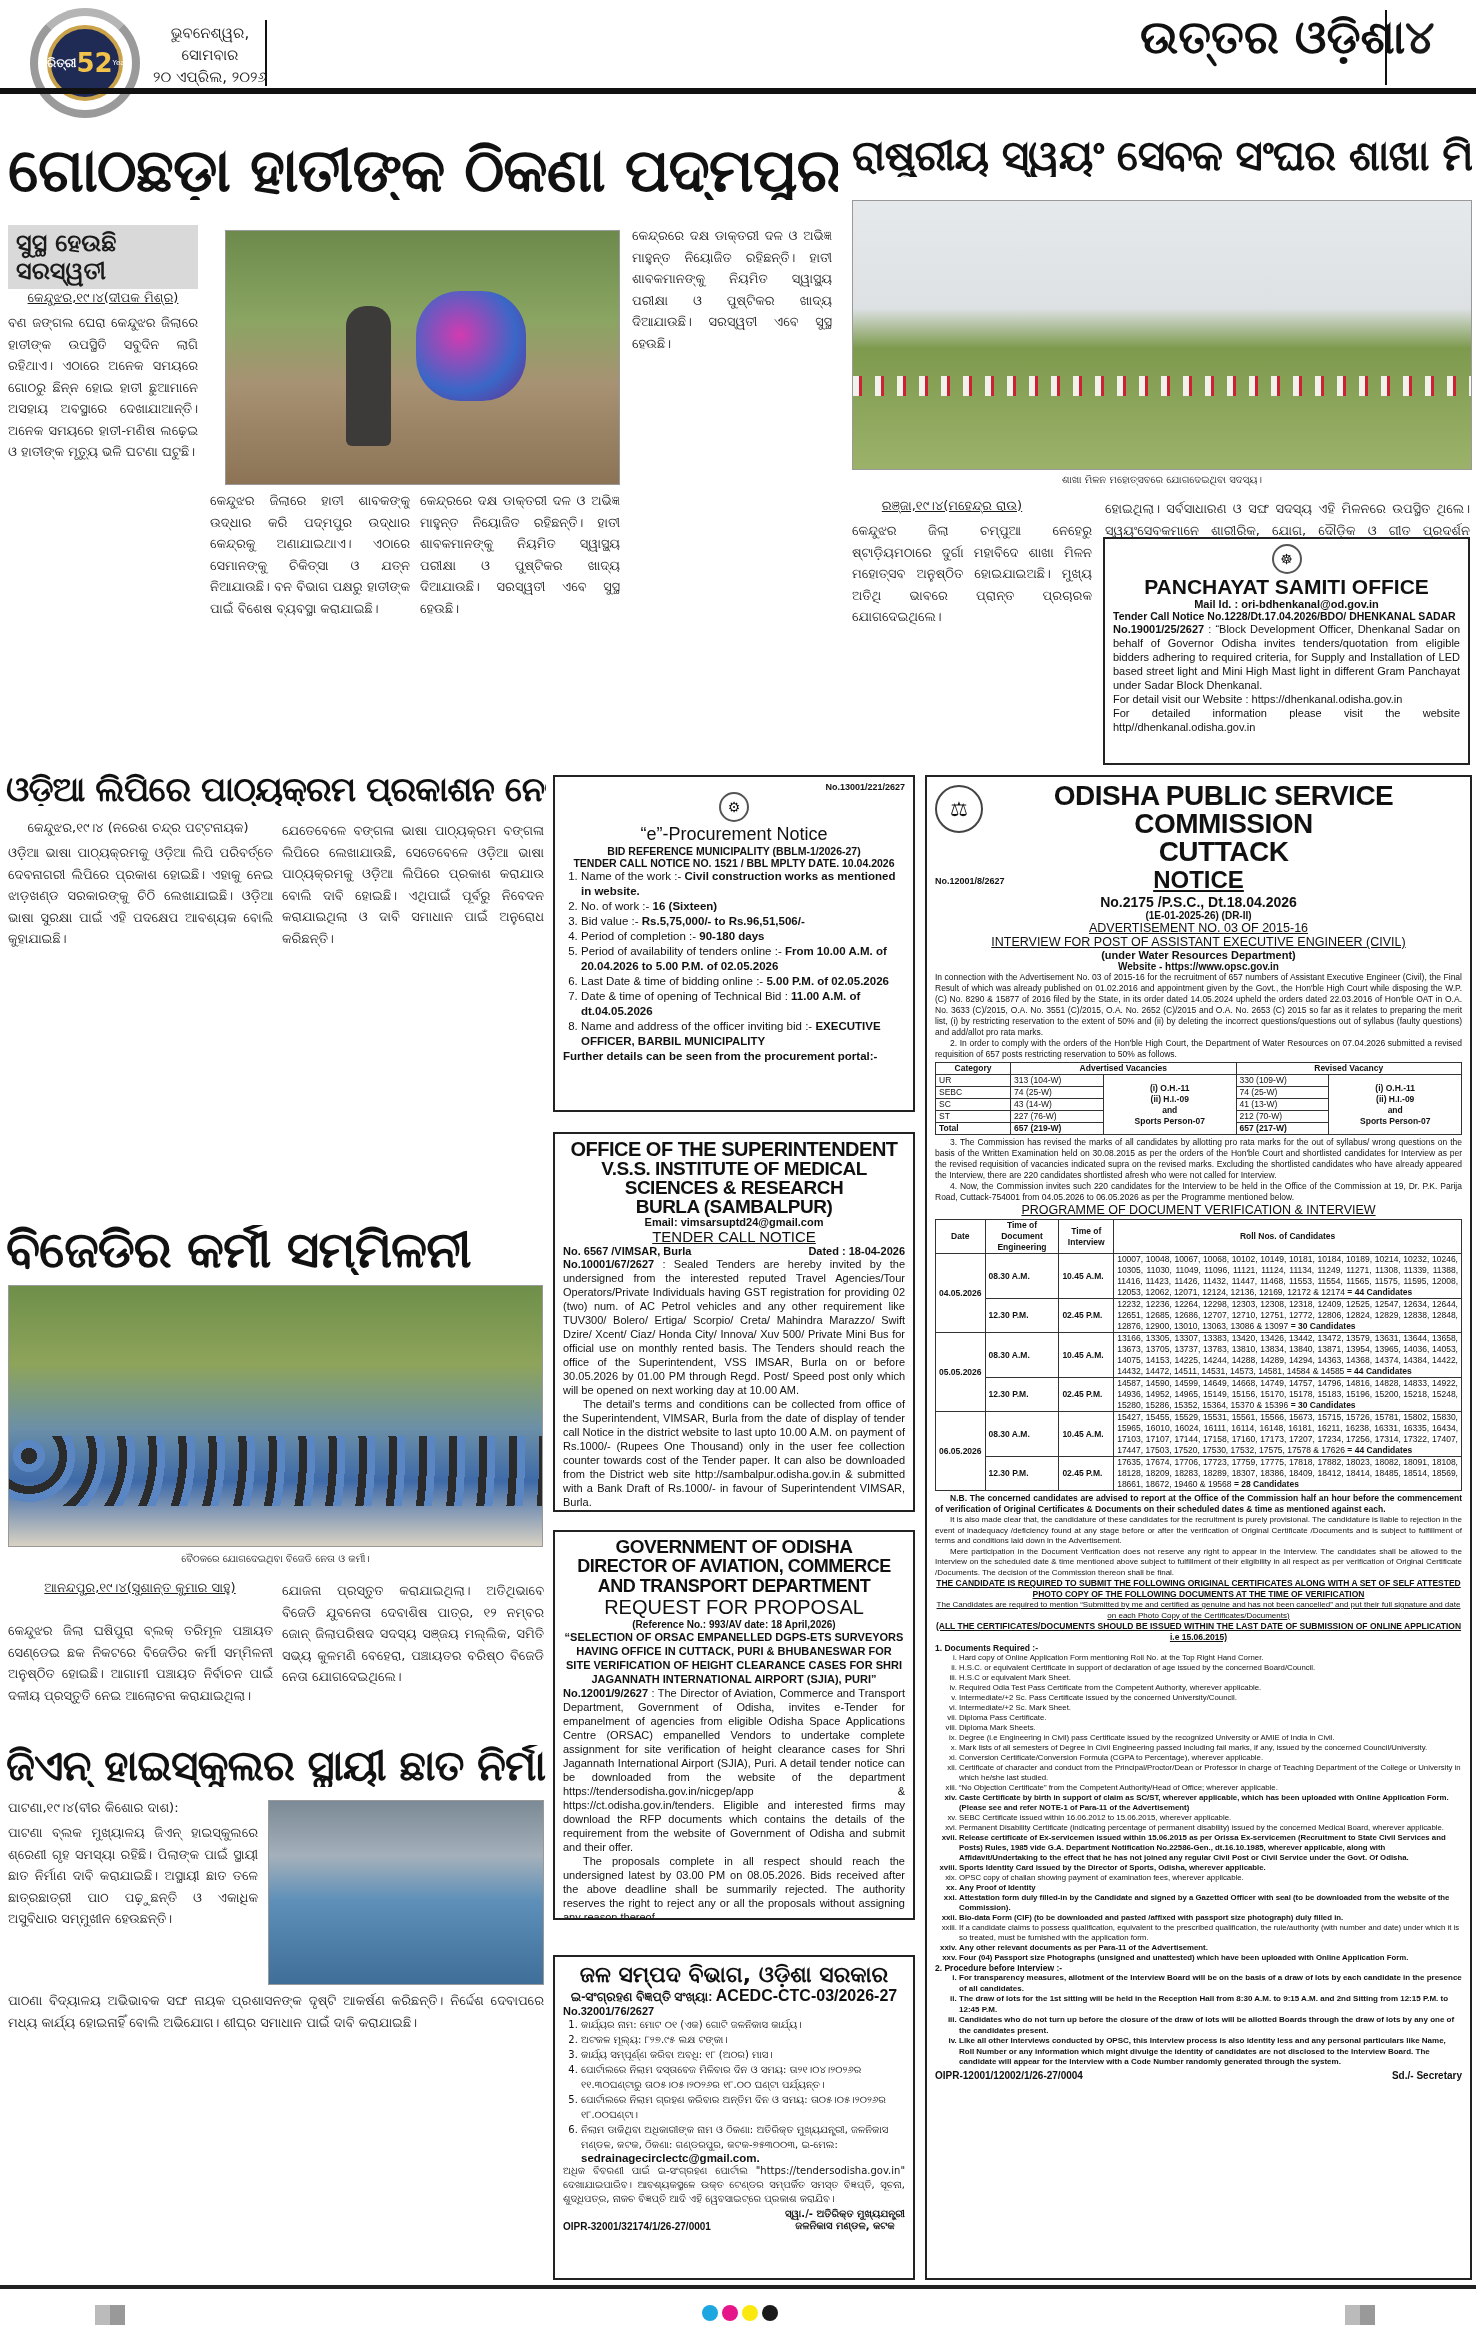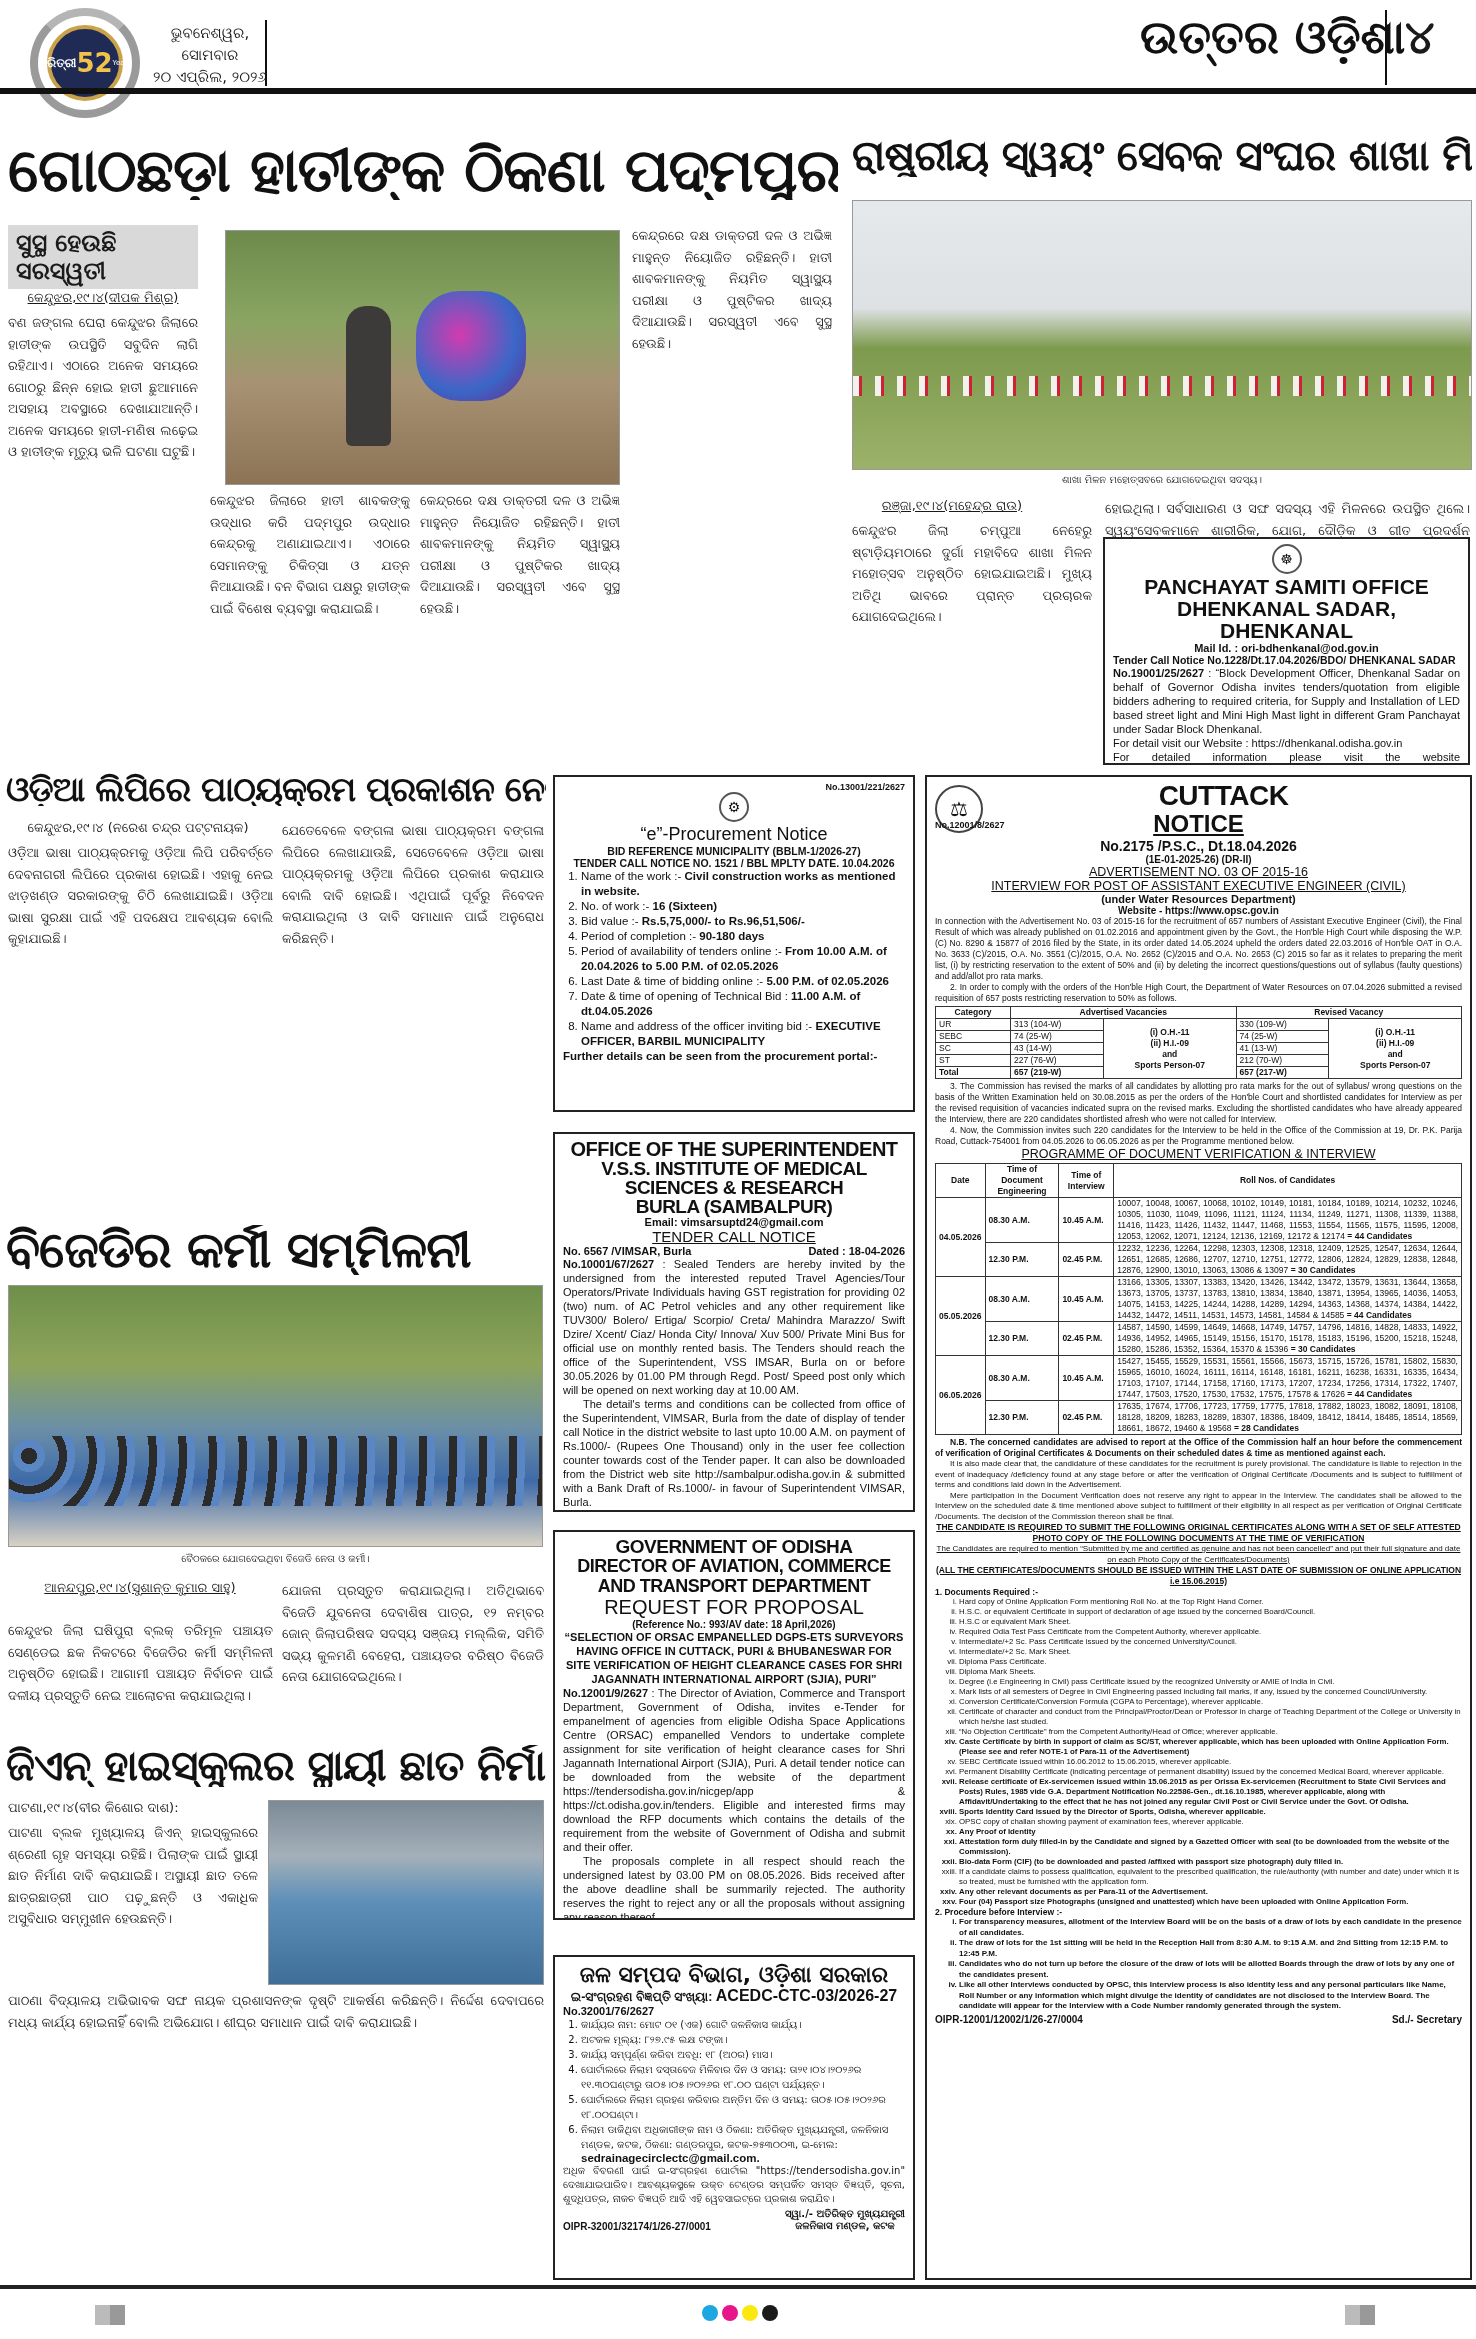--- a/index.html
+++ b/index.html
@@ -83,21 +83,20 @@
   <div style="position:absolute;left:0;right:0;top:175px;height:20px;background:repeating-linear-gradient(90deg,#f3f1ec 0 6px,#c23 6px 9px,transparent 9px 22px)"></div>
 </div>
 <div class="abs caption" style="left:852px;top:474px;width:620px">ଶାଖା ମିଳନ ମହୋତ୍ସବରେ ଯୋଗଦେଇଥିବା ସଦସ୍ୟ।</div>
 <div class="abs dl" style="left:852px;top:498px;width:200px">ରଞ୍ଜା,୧୯।୪(ମହେନ୍ଦ୍ର ରାଉ)</div>
 <div class="abs body-text" style="left:852px;top:520px;width:240px;height:250px">କେନ୍ଦୁଝର ଜିଲା ଚମ୍ପୁଆ ନେହେରୁ ଷ୍ଟାଡ଼ିୟମଠାରେ ଦୁର୍ଗା ମହାବିଦେ ଶାଖା ମିଳନ ମହୋତ୍ସବ ଅନୁଷ୍ଠିତ ହୋଇଯାଇଅଛି। ମୁଖ୍ୟ ଅତିଥି ଭାବରେ ପ୍ରାନ୍ତ ପ୍ରଚାରକ ଯୋଗଦେଇଥିଲେ।</div>
 <div class="abs body-text" style="left:1105px;top:498px;width:365px;height:42px">ହୋଇଥିଲା। ସର୍ବସାଧାରଣ ଓ ସଙ୍ଘ ସଦସ୍ୟ ଏହି ମିଳନରେ ଉପସ୍ଥିତ ଥିଲେ। ସ୍ୱୟଂସେବକମାନେ ଶାରୀରିକ, ଯୋଗ, ଦୌଡ଼ିକ ଓ ଗୀତ ପ୍ରଦର୍ଶନ କରିଥିଲେ।</div>
 
 <div class="abs ad" style="left:1103px;top:537px;width:367px;height:228px">
   <div class="seal">☸</div>
   <div class="c b" style="font-size:21px;line-height:22px">PANCHAYAT SAMITI OFFICE</div>
-  <div class="c b" style="font-size:21px;line-height:22px">DHENKANAL SADAR, DHENKANAL</div>
   <div class="c b" style="font-size:11px">Mail Id. : ori-bdhenkanal@od.gov.in</div>
   <div class="b" style="font-size:10.5px">Tender Call Notice No.1228/Dt.17.04.2026/BDO/ DHENKANAL SADAR</div>
   <p><b>No.19001/25/2627</b> <span>: “Block Development Officer, Dhenkanal Sadar on behalf of Governor Odisha invites tenders/quotation from eligible bidders adhering to required criteria, for Supply and Installation of LED based street light and Mini High Mast light in different Gram Panchayat under Sadar Block Dhenkanal.</span></p>
   <p>For detail visit our Website : https://dhenkanal.odisha.gov.in</p>
   <p>For detailed information please visit the website http//dhenkanal.odisha.gov.in</p>
 
 </div>
 
 <div class="abs hl" style="left:6px;top:772px;font-size:34px;width:540px;overflow:hidden">ଓଡ଼ିଆ ଲିପିରେ ପାଠ୍ୟକ୍ରମ ପ୍ରକାଶନ ନେଇ ଝାଡ଼ଖଣ୍ଡ ସରକାରଙ୍କୁ ଚିଠି</div>
 <div class="abs dl" style="left:8px;top:820px;width:260px;text-decoration:none">କେନ୍ଦୁଝର,୧୯।୪ (ନରେଶ ଚନ୍ଦ୍ର ପଟ୍ଟନାୟକ)</div>
@@ -184,20 +183,21 @@
   <div class="b" style="padding-left:18px;font-size:11.5px">sedrainagecirclectc@gmail.com.</div>
   <p style="font-family:'DejaVu Sans',sans-serif;font-size:10px">ଅଧିକ ବିବରଣୀ ପାଇଁ ଇ-ସଂଗ୍ରହଣ ପୋର୍ଟାଲ "https://tendersodisha.gov.in" ଦେଖାଯାଇପାରିବ। ଆବଶ୍ୟକସ୍ଥଳେ ଉକ୍ତ ଟେଣ୍ଡର ସମ୍ପର୍କିତ ସମସ୍ତ ବିଜ୍ଞପ୍ତି, ସୂଚନା, ଶୁଦ୍ଧିପତ୍ର, ନାକଚ ବିଜ୍ଞପ୍ତି ଆଦି ଏହି ୱେବସାଇଟ୍‌ରେ ପ୍ରକାଶ କରାଯିବ।</p>
   <div class="foot" style="font-size:10px">
       <span>OIPR-32001/32174/1/26-27/0001</span>
       <span style="text-align:center;font-family:'DejaVu Sans',sans-serif"><span>ସ୍ୱା./- ଅତିରିକ୍ତ ମୁଖ୍ୟଯନ୍ତ୍ରୀ</span><br><span>ଜଳନିକାସ ମଣ୍ଡଳ, କଟକ</span></span>
     </div>
 </div>
 
 <div class="abs ad" style="left:925px;top:775px;width:547px;height:1505px;padding:5px 8px">
   <div style="position:absolute;left:8px;top:8px;width:48px;height:48px;border-radius:50%;border:2px solid #444;display:flex;align-items:center;justify-content:center;font-size:20px">⚖</div>
+  <div class="cond" style="font-size:28px;padding-left:50px">ODISHA PUBLIC SERVICE COMMISSION</div>
   <div class="cond" style="font-size:28px;padding-left:50px">CUTTACK</div>
   <div style="position:relative;height:28px">
     <span style="position:absolute;left:0;top:10px;font-size:9px;font-weight:bold">No.12001/8/2627</span>
     <div class="c b u" style="font-size:24px">NOTICE</div>
   </div>
   <div class="c b" style="font-size:14px">No.2175 /P.S.C., Dt.18.04.2026</div>
   <div class="c b" style="font-size:10px">(1E-01-2025-26) (DR-II)</div>
   <div class="c u" style="font-size:12.5px">ADVERTISEMENT NO. 03 OF 2015-16</div>
   <div class="c u" style="font-size:12.5px">INTERVIEW FOR POST OF ASSISTANT EXECUTIVE ENGINEER (CIVIL)</div>
   <div class="c b" style="font-size:11px">(under Water Resources Department)</div>

